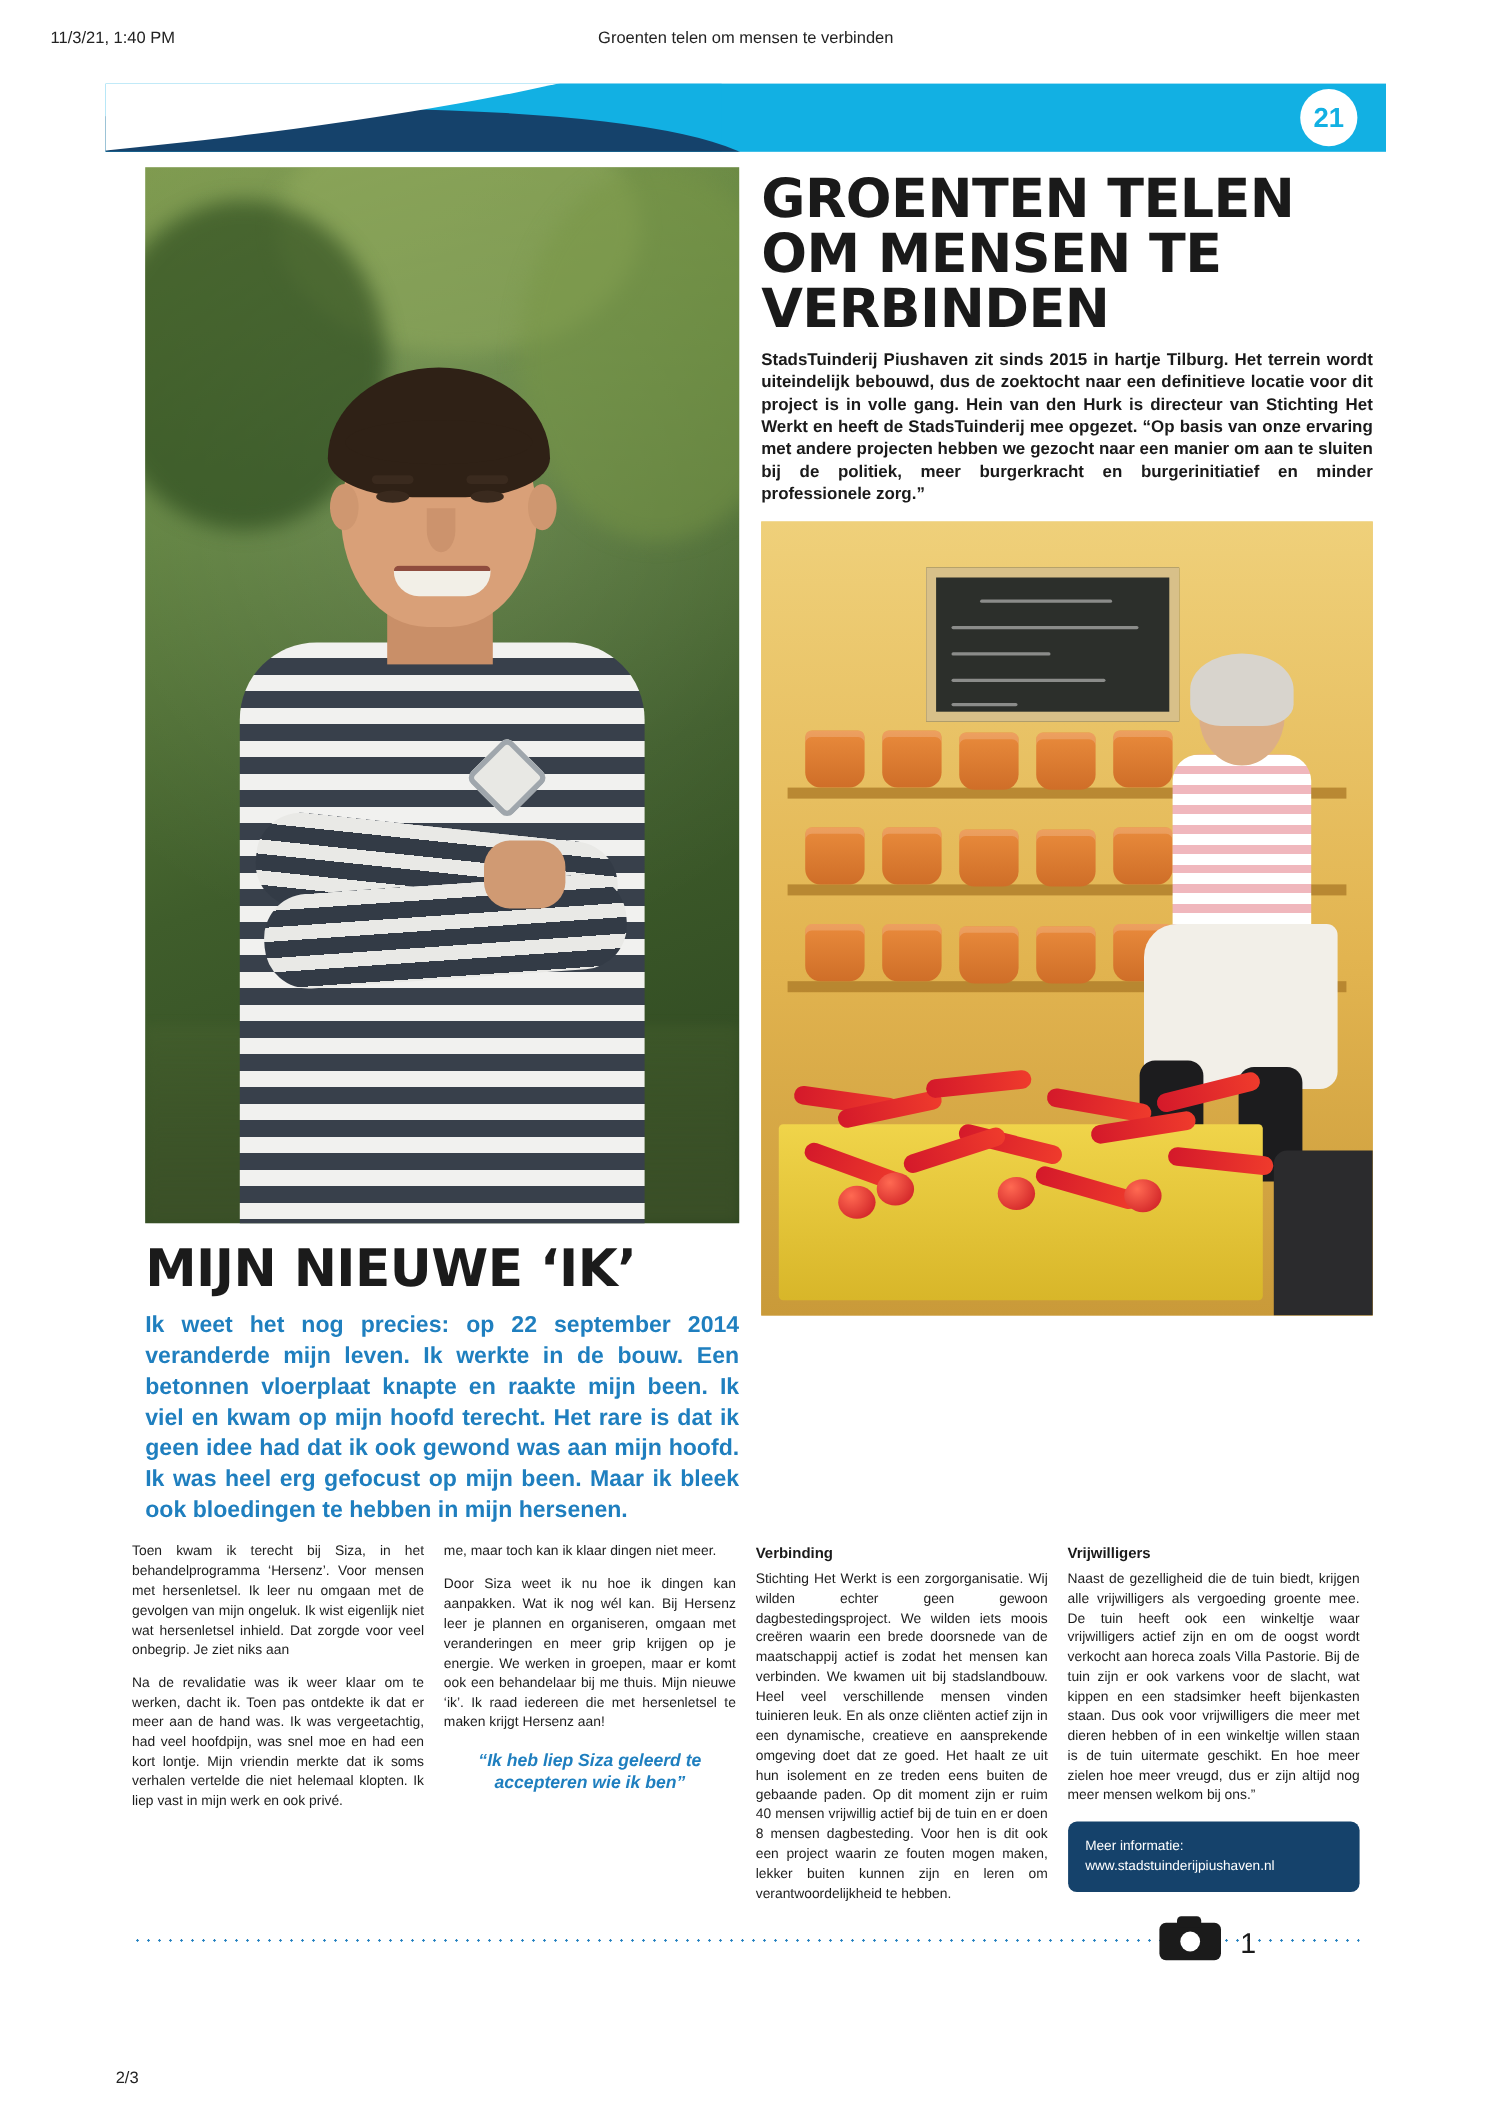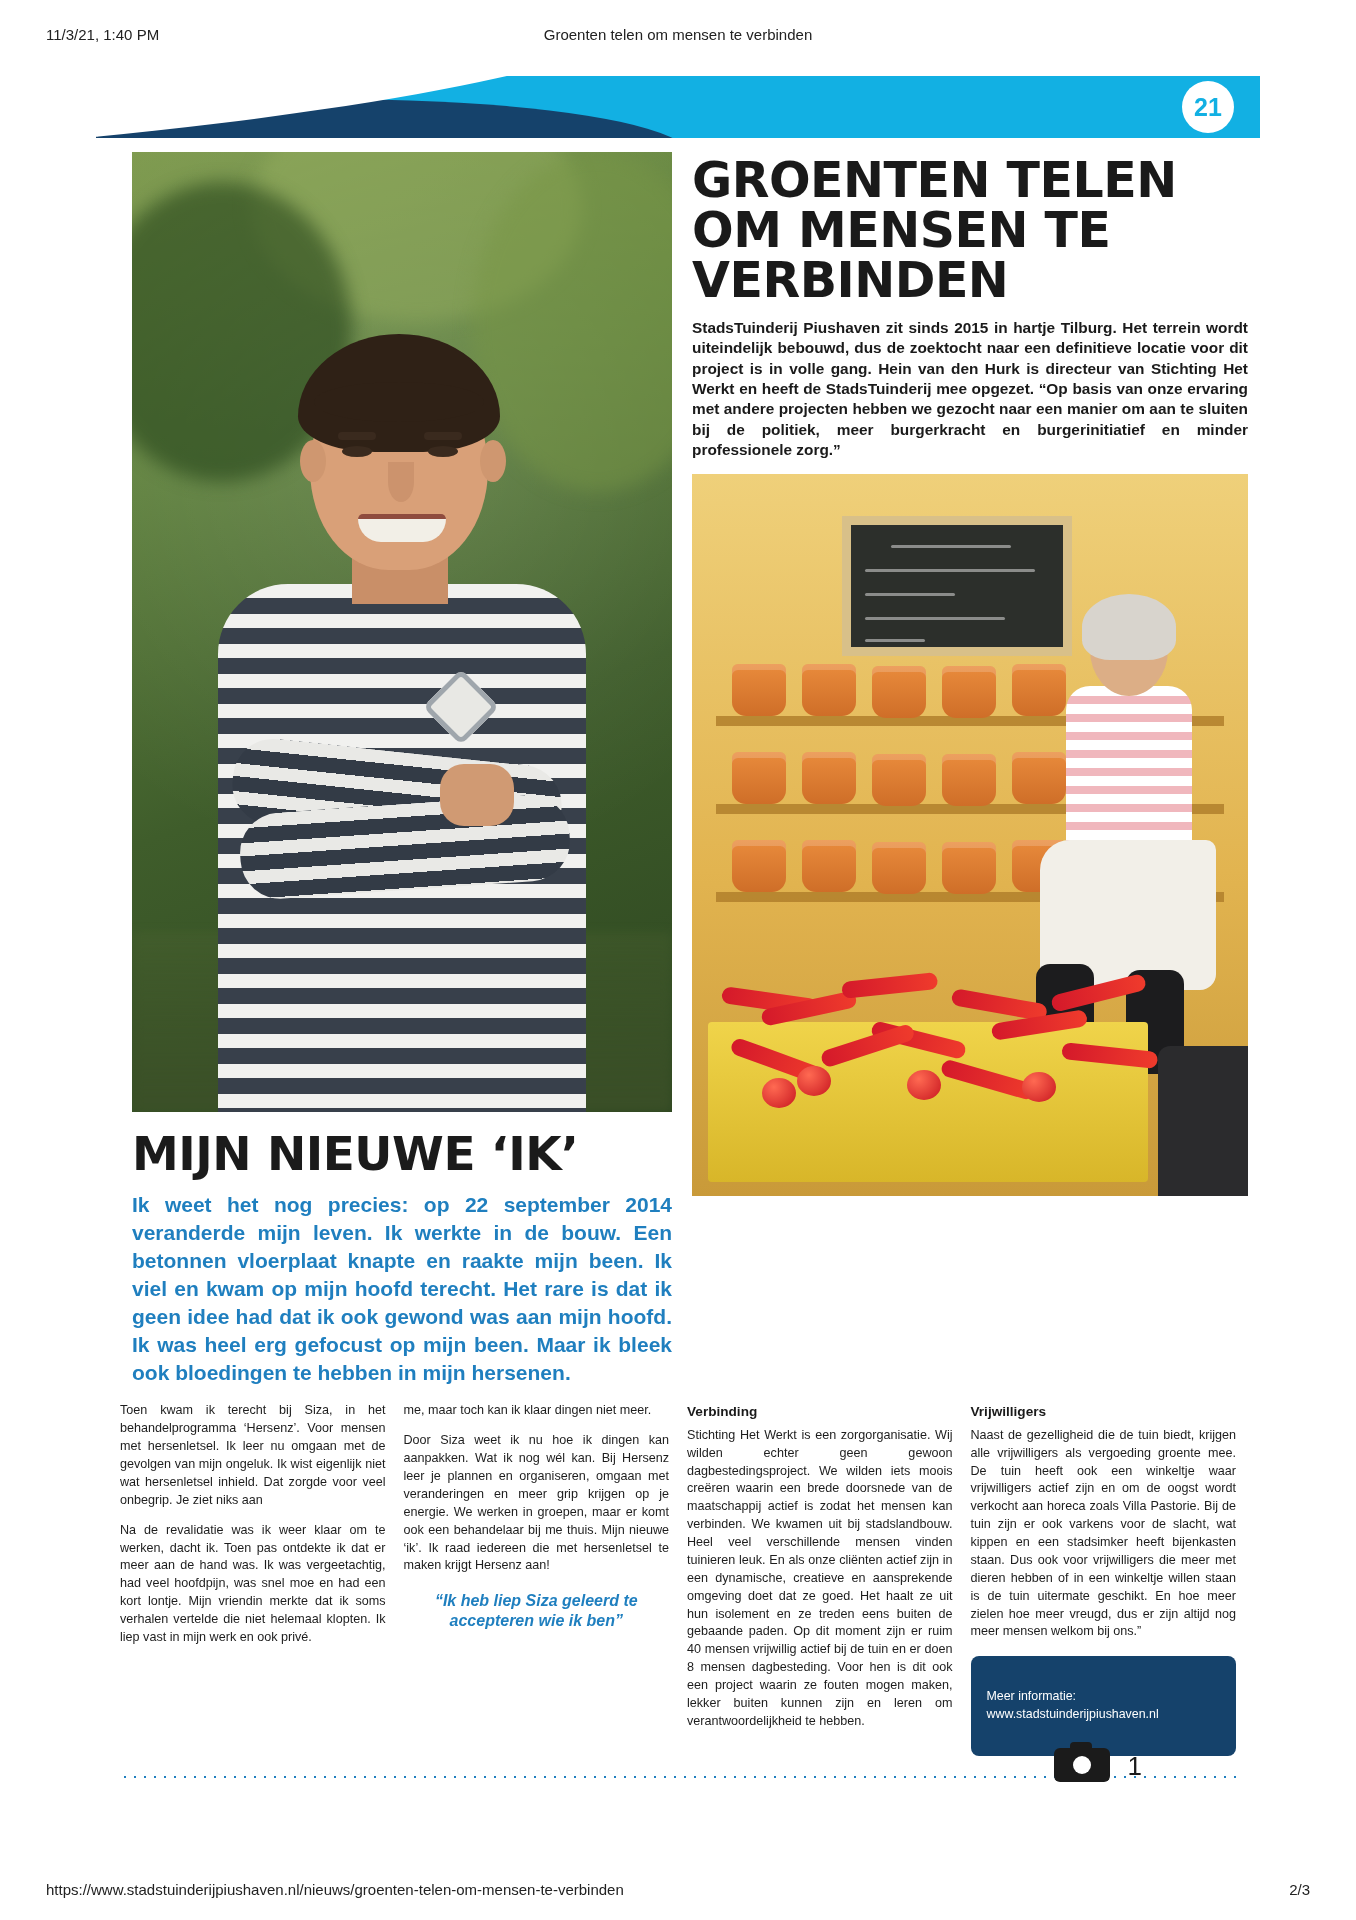--- a/index.html
+++ b/index.html
@@ -241,21 +241,21 @@
   .bcol p { margin: 0 0 12px 0; }
   .bcol h4 {
     margin: 0 0 5px 0; font-size: 13.6px; font-weight: bold; color:#1a1a1a;
   }
   .pullquote {
     font-style: italic; font-weight:bold; color:#1f7fbf; font-size: 16px;
     text-align:center; line-height:1.25; margin-top: 16px;
   }
   .infobox {
     margin-top: 15px; background:#15426b; color:#fff;
-    padding: 32px 16px; border-radius: 8px; font-size: 12.4px; line-height:1.45;
+    padding: 14px 16px; border-radius: 8px; font-size: 12.4px; line-height:1.45;
   }
   .dotline {
     margin: 18px 24px 0 24px; height: 6px;
     background-image: radial-gradient(#1f7fbf 1.6px, transparent 1.7px);
     background-size: 10px 6px; background-repeat: repeat-x;
   }
   .cam-icon {
     position:absolute; right: 150px; bottom: 34px; width: 56px; height: 40px;
   }
   .cam-icon .body { position:absolute; left:0; bottom:0; width:56px; height:34px; background:#1b1b1b; border-radius:6px; }
@@ -408,15 +408,14 @@
 
   <div class="cam-icon">
     <div class="body"></div>
     <div class="bump"></div>
     <div class="lens"></div>
   </div>
   <div class="cam-num">1</div>
 </div>
 
 <div class="print-footer">
-  <div class="pf-left">https://www.stadstuinderijpiushaven.nl/nieuws/groenten-telen-om-mensen-te-verbinden</div>
   <div class="pf-right">2/3</div>
 </div>
 
 </body></html>

